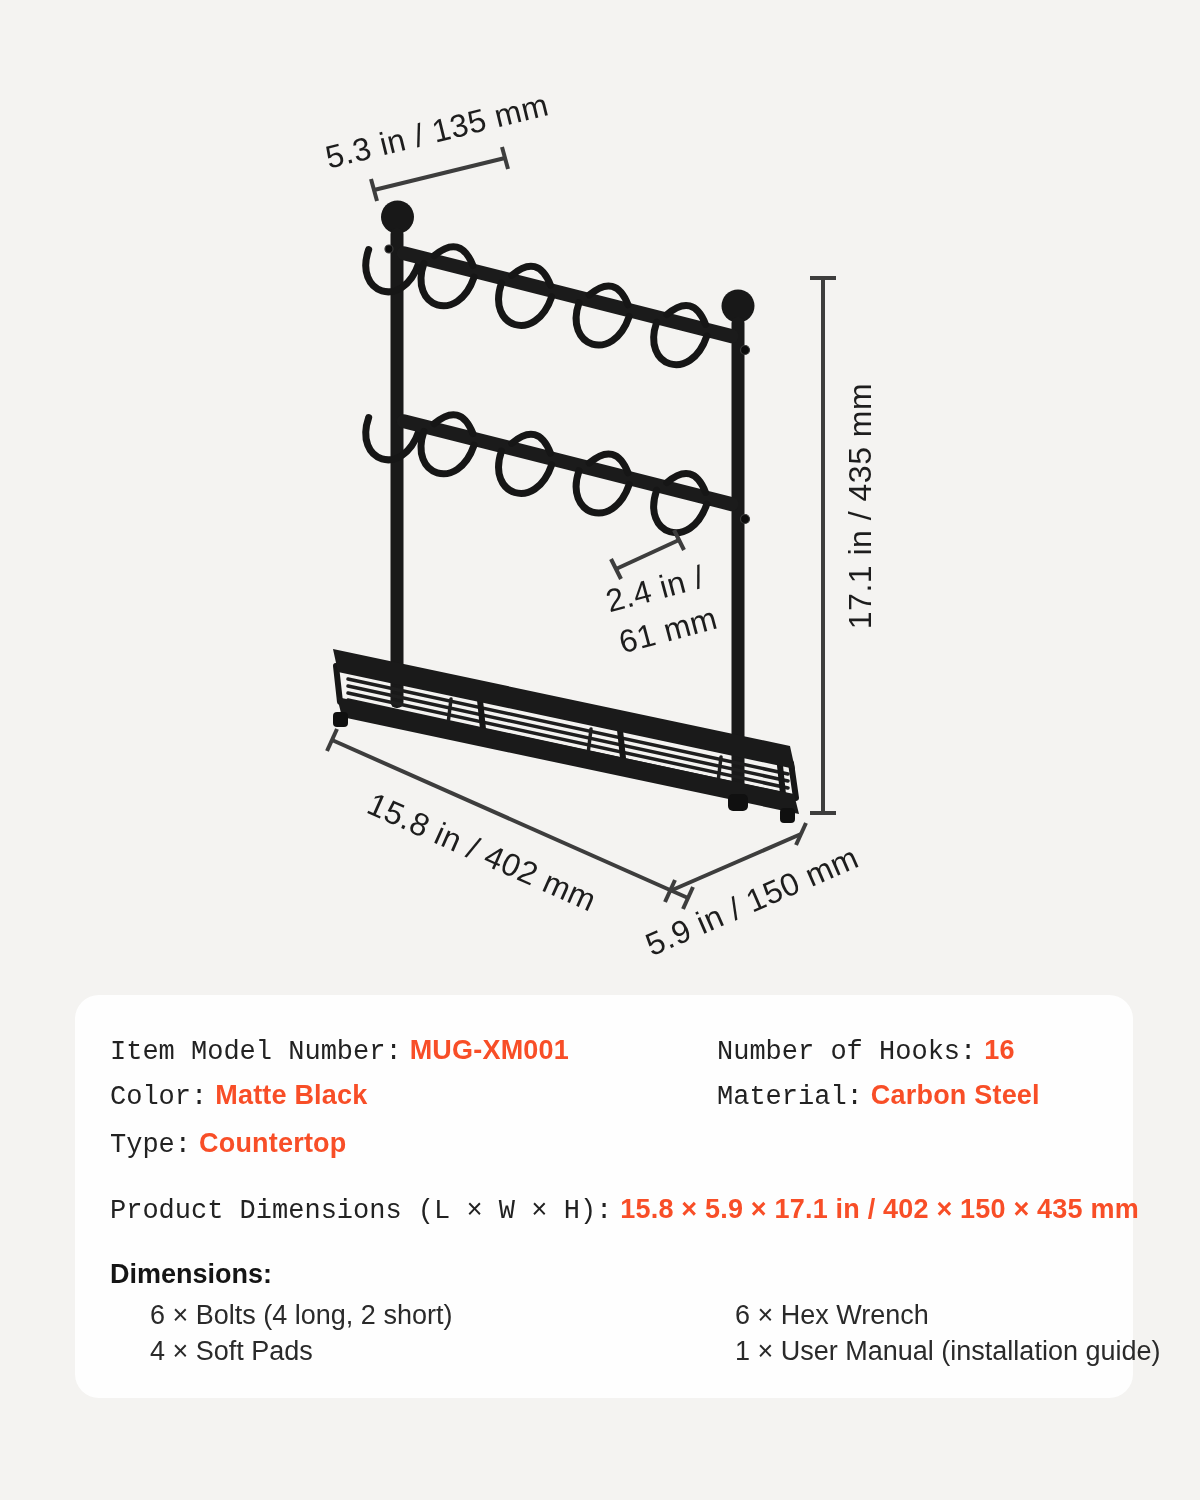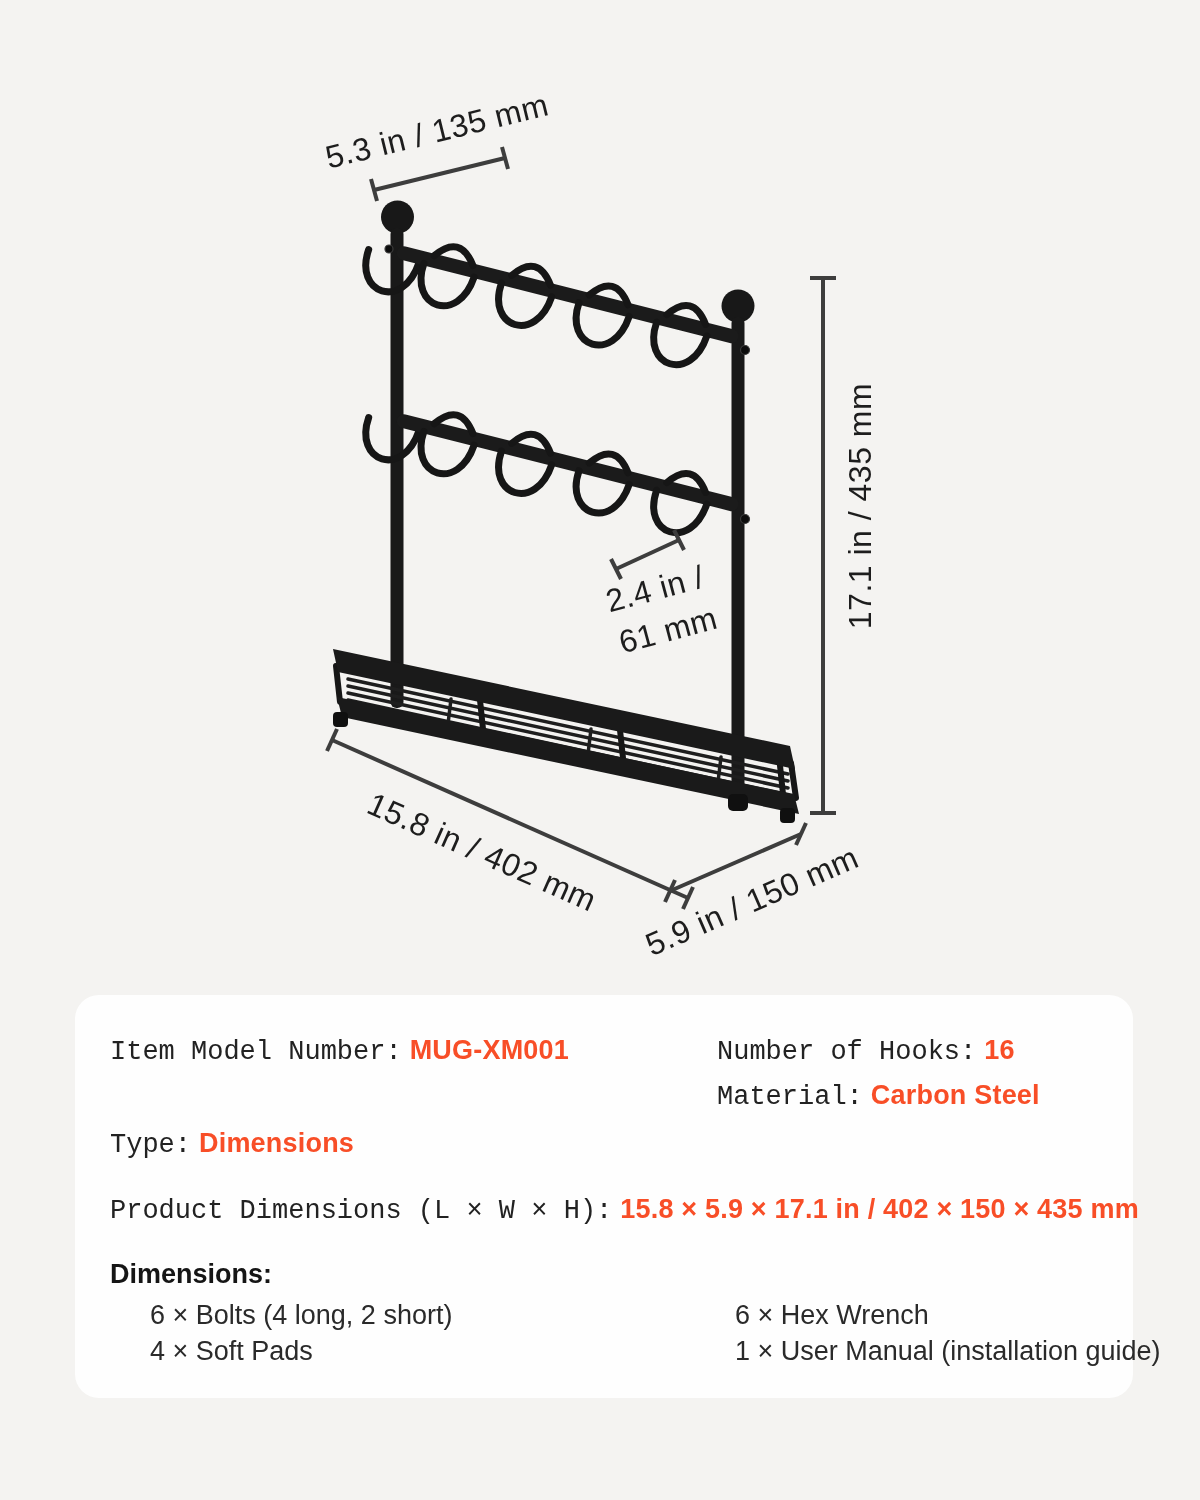--- a/index.html
+++ b/index.html
@@ -156,26 +156,29 @@
 
   <div class="card">
 
     <div class="spec" style="left:35px;top:39px">
       <span class="lbl">Item Model Number:</span><span class="val">MUG-XM001</span>
     </div>
     <div class="spec" style="left:642px;top:39px">
       <span class="lbl">Number of Hooks:</span><span class="val">16</span>
     </div>
 
+    <div class="spec" style="left:35px;top:84px">
+      <span class="lbl">Color:</span><span class="val">Matte Black</span>
+    </div>
     <div class="spec" style="left:642px;top:84px">
       <span class="lbl">Material:</span><span class="val">Carbon Steel</span>
     </div>
 
     <div class="spec" style="left:35px;top:132px">
-      <span class="lbl">Type:</span><span class="val">Dimensions</span>
+      <span class="lbl">Type:</span><span class="val">Countertop</span>
     </div>
 
     <div class="spec" style="left:35px;top:198px">
       <span class="lbl">Product Dimensions (L × W × H):</span><span class="val">15.8 × 5.9 × 17.1 in / 402 × 150 × 435 mm</span>
     </div>
 
     <div class="spec acc-title" style="left:35px;top:263px">Dimensions:</div>
 
     <div class="spec acc-item" style="left:35px;top:304px">6 × Bolts (4 long, 2 short)</div>
     <div class="spec acc-item" style="left:35px;top:340px">4 × Soft Pads</div>

